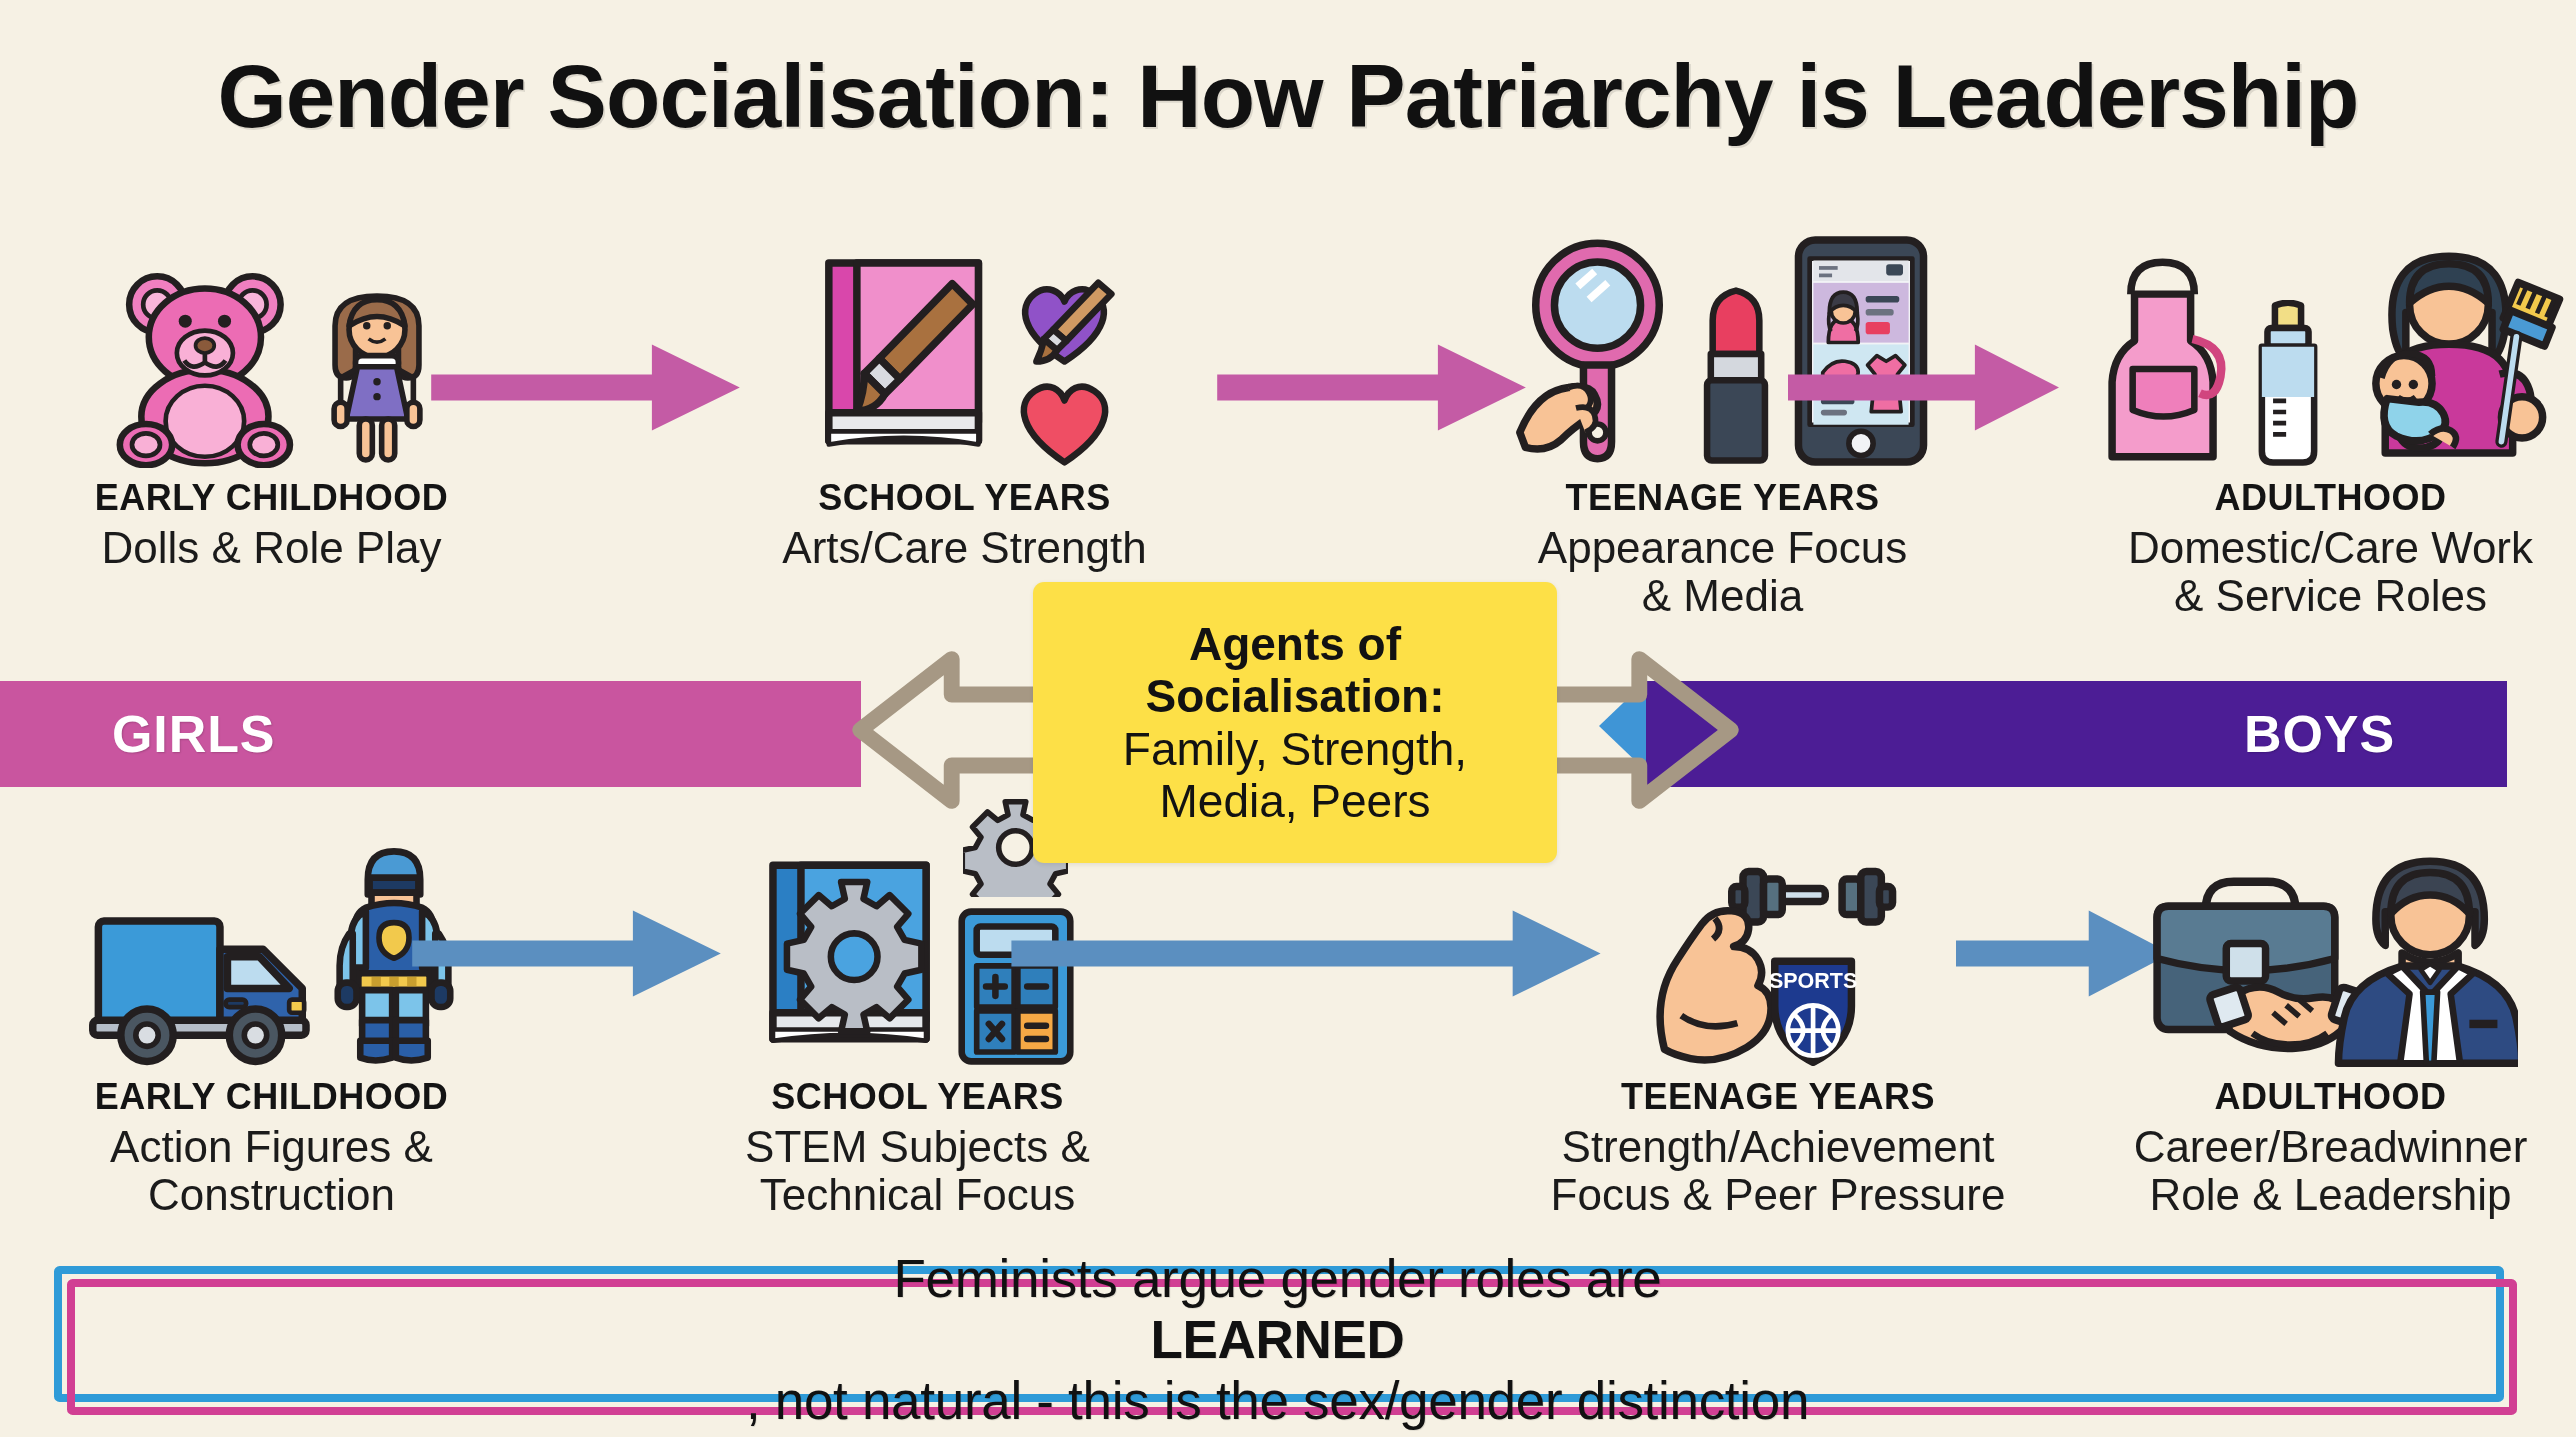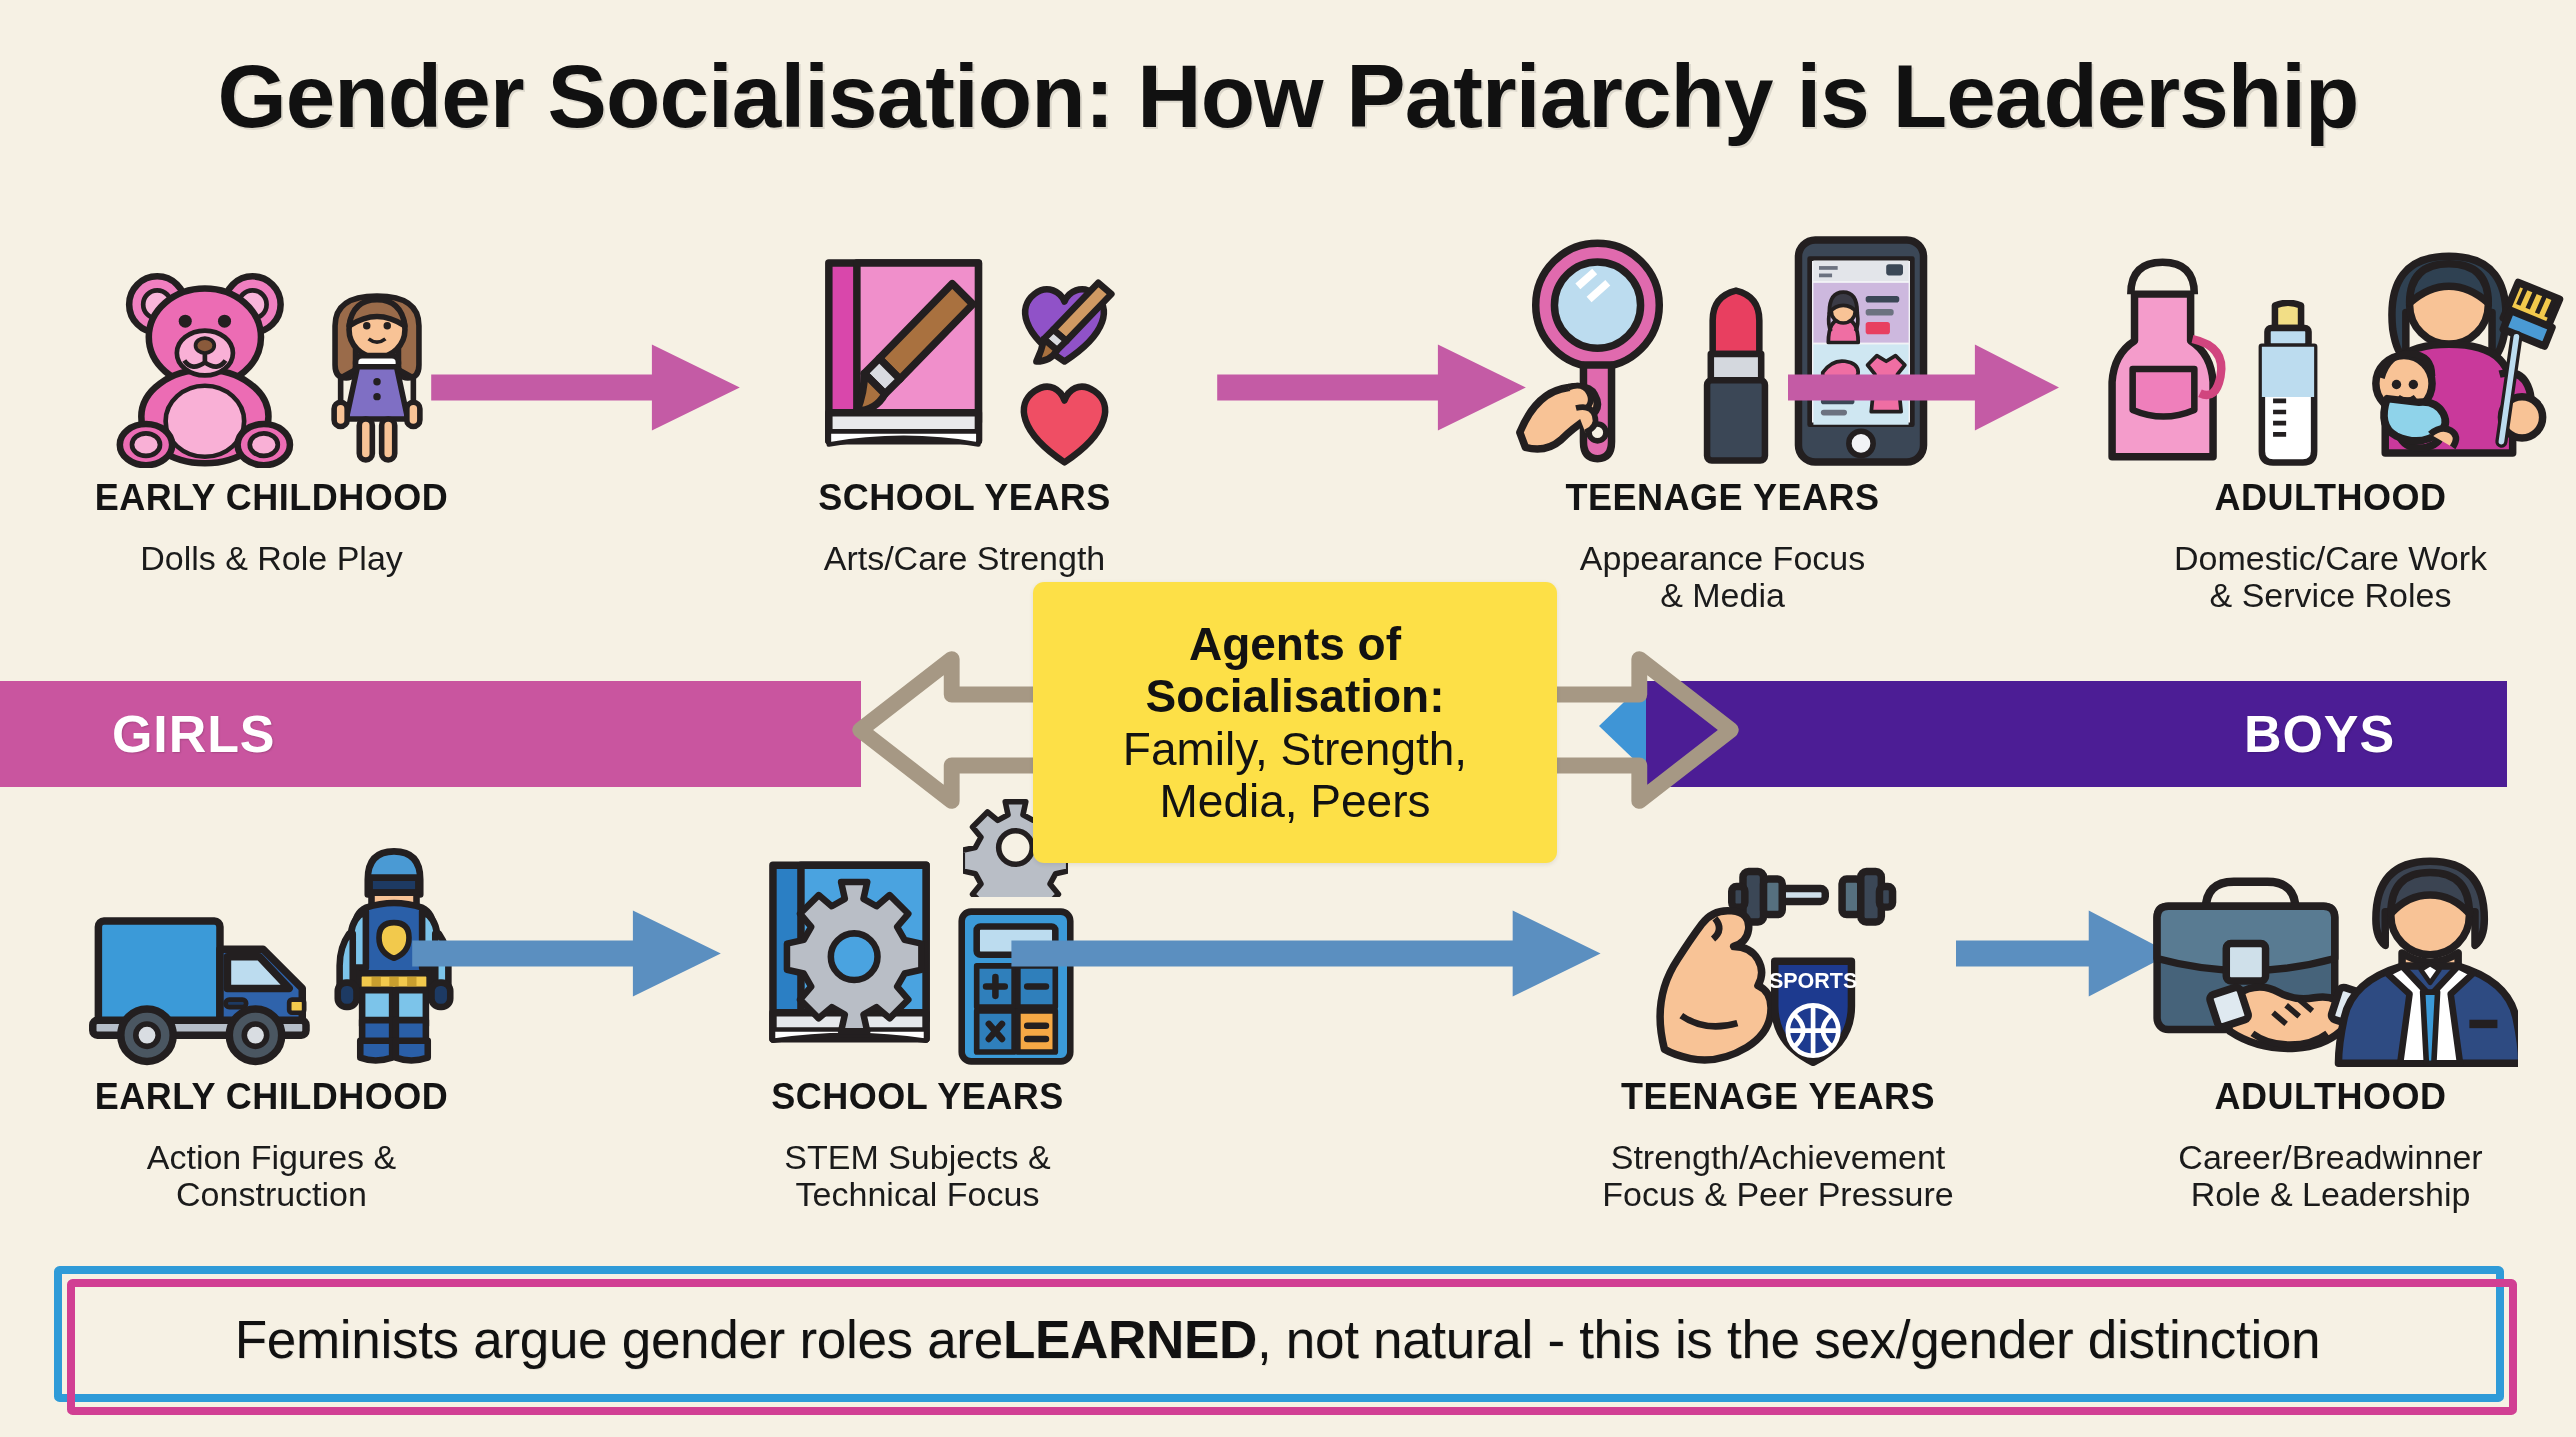--- a/index.html
+++ b/index.html
@@ -17,21 +17,21 @@
     text-align:center;
     font-size:89px;font-weight:bold;color:#111111;
     letter-spacing:-0.9px;
     text-shadow:1.9px 1.9px 0 rgba(0,0,0,.10);
   }
 
   
   .stagecell{position:absolute;text-align:center;}
   .icons{height:234px;display:flex;align-items:flex-end;justify-content:center;gap:13px;}
   .stagelabel{font-size:36px;font-weight:bold;color:#141414;letter-spacing:0.5px;margin-top:9.4px;}
-  .stagedesc{font-size:34px;color:#1b1b1b;line-height:1.08;margin-top:21px;}
+  .stagedesc{font-size:44px;color:#1b1b1b;line-height:1.08;margin-top:5px;}
 
   
   .arrow{position:absolute;}
 
   
   .band{position:absolute;height:106px;display:flex;align-items:center;}
   .band-girls{left:0;top:681px;width:861px;background:#c9559f;}
   .band-boys{left:1646px;top:681px;width:861px;background:#4c1d95;}
   .band .notch{position:absolute;top:0;width:47px;height:90px;}
   .band-label{font-size:52px;font-weight:bold;color:#ffffff;letter-spacing:0.9px;
@@ -55,20 +55,21 @@
   .banner-wrap{position:absolute;left:54px;top:1266px;width:2471px;height:131px;}
   .banner-rect{position:absolute;border-radius:5.6px;}
   .banner-blue{left:0;top:0;width:2434px;height:120px;border:8.4px solid #2f9bd8;}
   .banner-pink{left:13px;top:13px;width:2434px;height:120px;border:8.4px solid #d13f93;}
   .banner-text{
     position:absolute;left:0;top:13px;width:2447px;height:120px;
     display:flex;align-items:center;justify-content:center;
     font-size:53px;color:#111;letter-spacing:-0.3px;
     text-shadow:0.9px 0.9px 0 rgba(0,0,0,.09);
     z-index:3;
+    flex-direction:column;
   }
   .banner-text b{font-weight:bold;}
 </style>
 </head>
 <body>
 
 <div class="stage">
 
   <div class="title">Gender Socialisation: How Patriarchy is Leadership</div>
 

